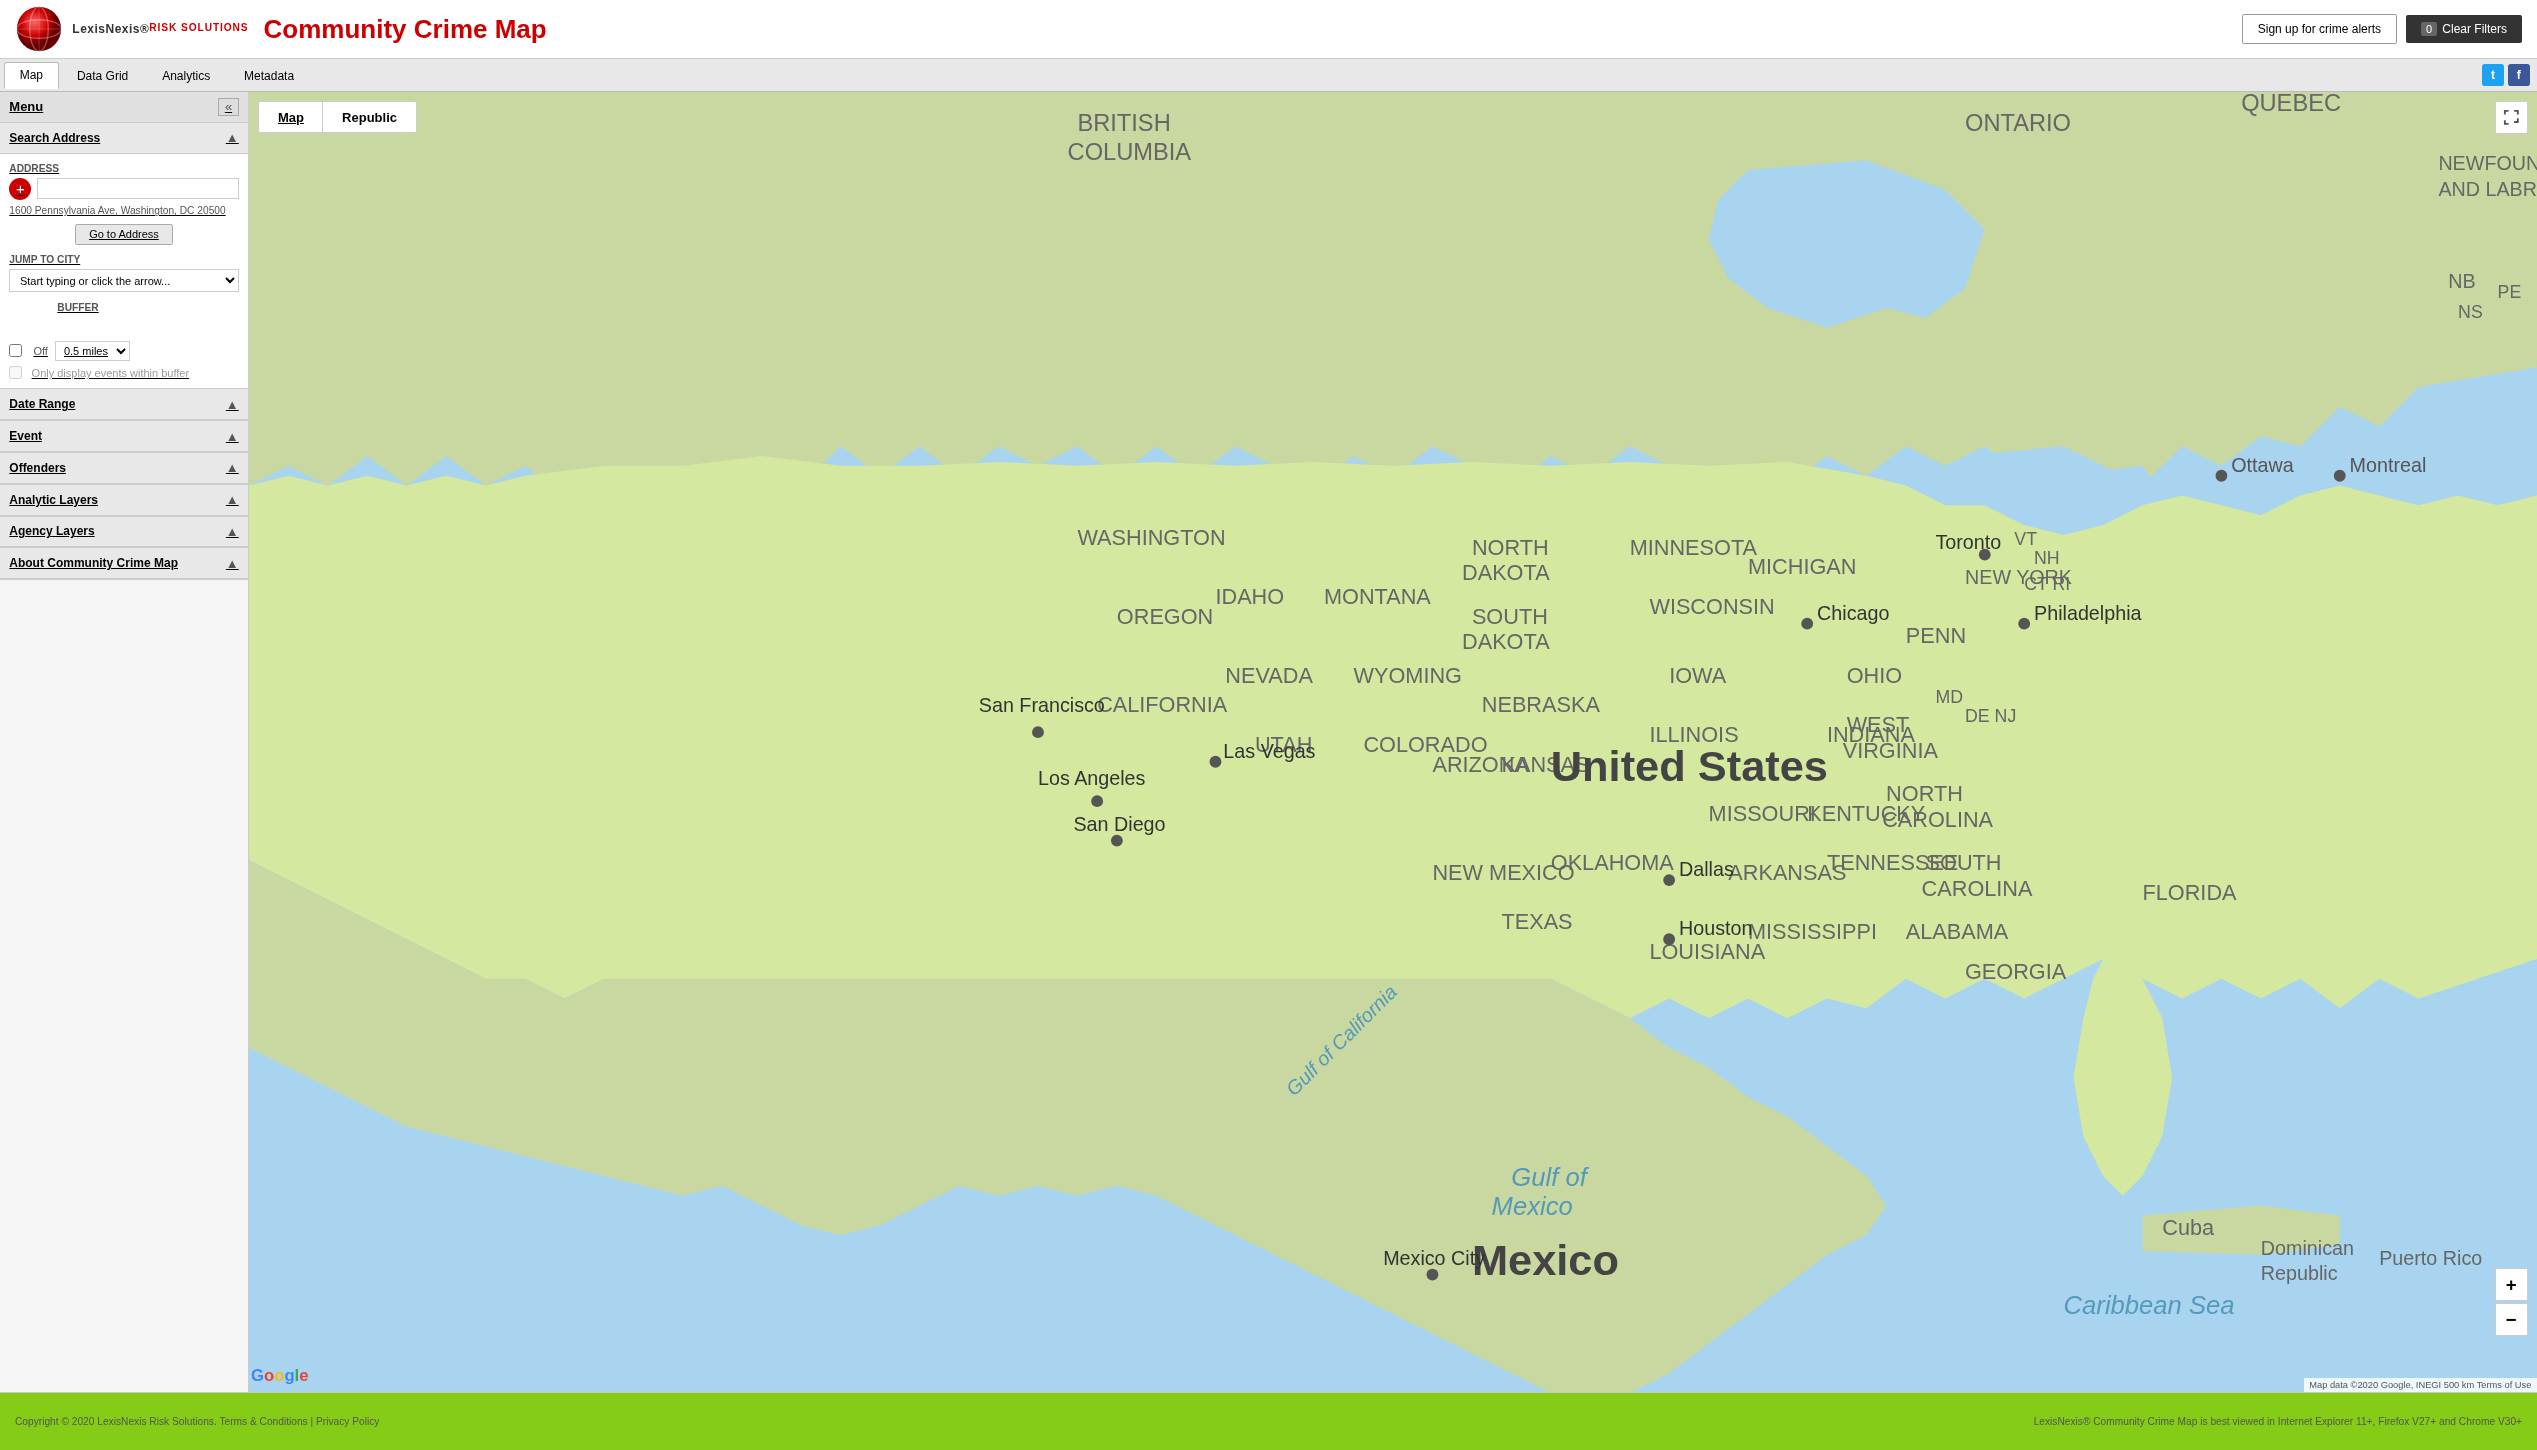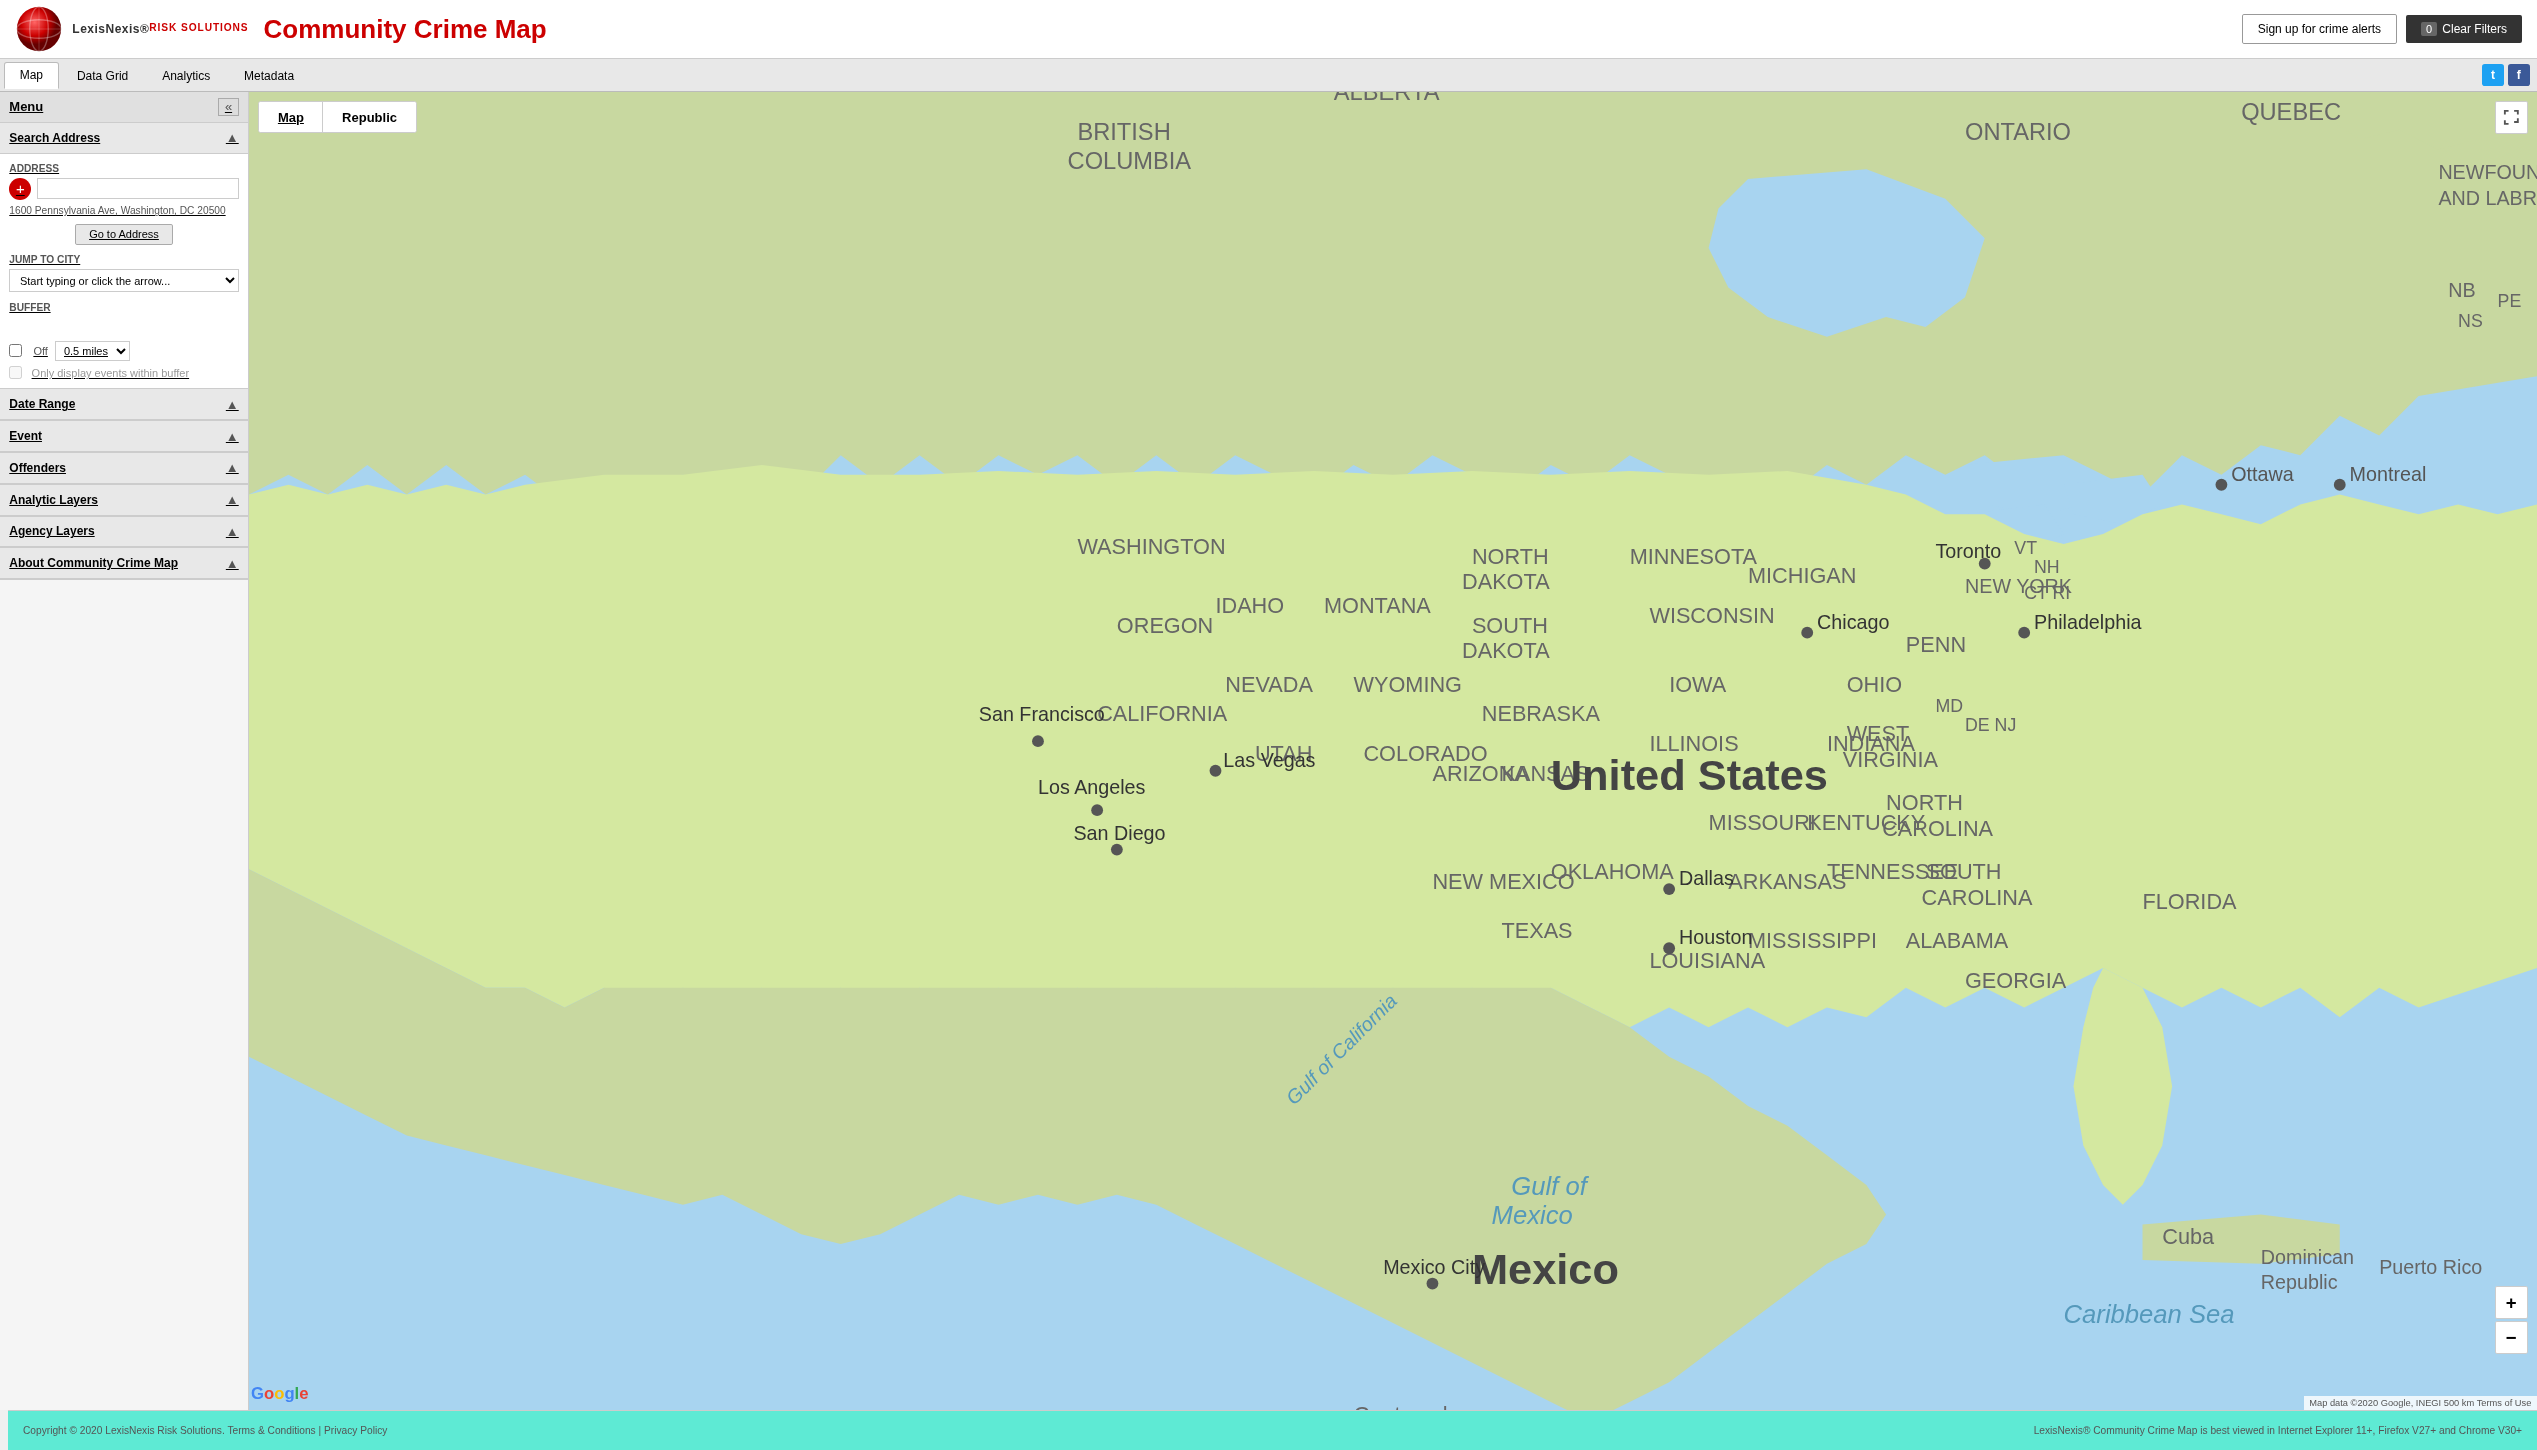--- a/index.html
+++ b/index.html
@@ -93,21 +93,21 @@
       display: block; margin: 0 auto; padding: 3.7px 13px;
       background: #e8e8e8; border: 0.9px solid #aaa; cursor: pointer;
       font-size: 11px; border-radius: 1.9px;
     }
 
     #jump-city-label { font-size: 10.2px; font-weight: bold; color: #555; text-transform: uppercase; margin-bottom: 3.7px; margin-top: 9.3px; }
     #jump-city-select {
       width: 100%; padding: 3.7px 5.6px; border: 0.9px solid #ccc; font-size: 11px; background: #fff;
     }
 
-    #buffer-label { font-size: 10.2px; font-weight: bold; color: #555; text-transform: uppercase; margin-bottom: 5.6px; margin-top: 9.3px; }
+    #buffer-label { font-size: 10.2px; font-weight: bold; color: #555; text-transform: uppercase; margin-bottom: 5.6px; margin-top: 9.3px; margin-left: 48px; }
     #buffer-row { display: flex; align-items: center; gap: 7.4px; margin-bottom: 5.6px; margin-top: 28px; }
     #buffer-checkbox { margin-right: 3.7px; }
     #buffer-off-label { font-size: 11px; color: #555; }
     #buffer-distance-select { padding: 1.9px 3.7px; border: 0.9px solid #ccc; font-size: 11px; background: #fff; }
     #buffer-events-row { display: flex; align-items: flex-end; gap: 5.6px; }
     #buffer-events-checkbox { margin-right: 3.7px; }
     #buffer-events-label { font-size: 11px; color: #999; }
 
     
     #map-area { flex: 1; position: relative; overflow: hidden; }
@@ -155,23 +155,23 @@
     }
     #google-logo span.g { color: #4285f4; }
     #google-logo span.o1 { color: #ea4335; }
     #google-logo span.o2 { color: #fbbc05; }
     #google-logo span.o3 { color: #4285f4; }
     #google-logo span.g2 { color: #34a853; }
     #google-logo span.l { color: #ea4335; }
 
     
     #footer {
-      background: #5eead4; border-top: 0.9px solid #ccc;
-      padding: 14px 15px; font-size: 10.2px; color: #555;
-      display: flex; justify-content: space-between; flex-shrink: 0; margin-left: 8px;
+      background: #84cc16; border-top: 0.9px solid #ccc;
+      padding: 23px 15px; font-size: 10.2px; color: #555;
+      display: flex; justify-content: space-between; flex-shrink: 0;
     }
   </style>
 </head>
 <body>
 
 <div id="header">
   <div id="logo-area">
 
     <svg id="logo-icon" viewBox="0 0 52 52" xmlns="http://www.w3.org/2000/svg">
       <defs>

